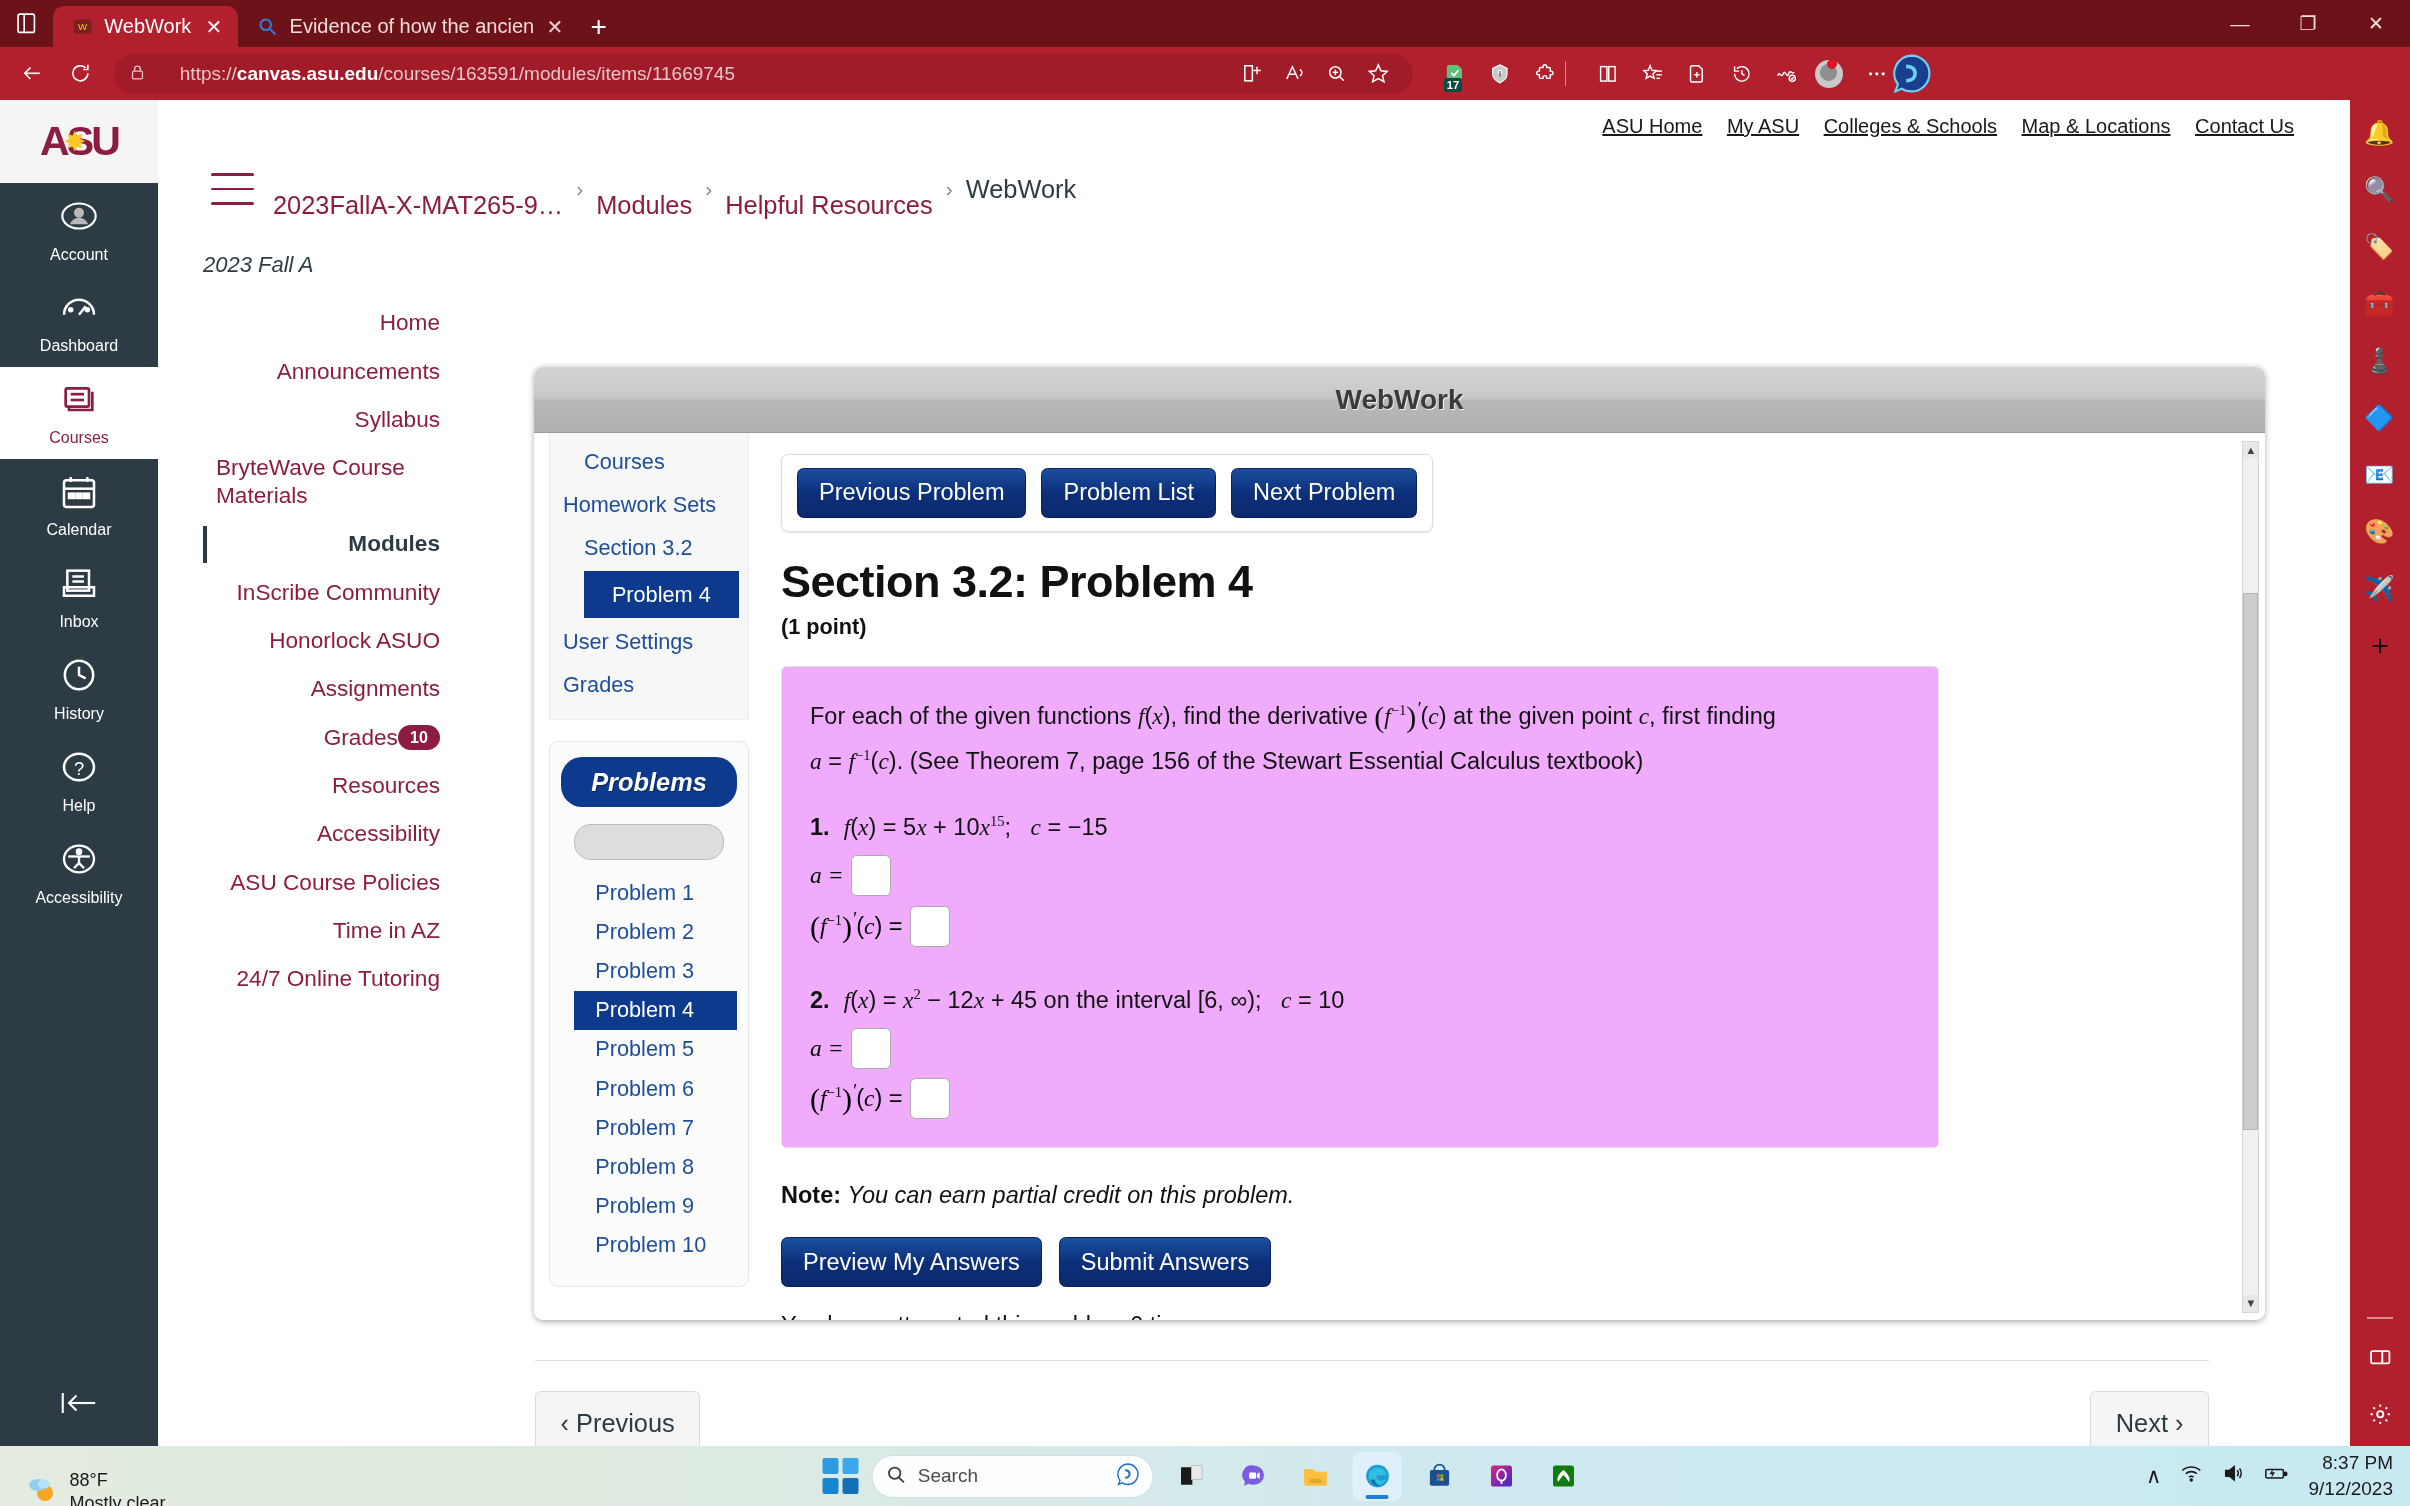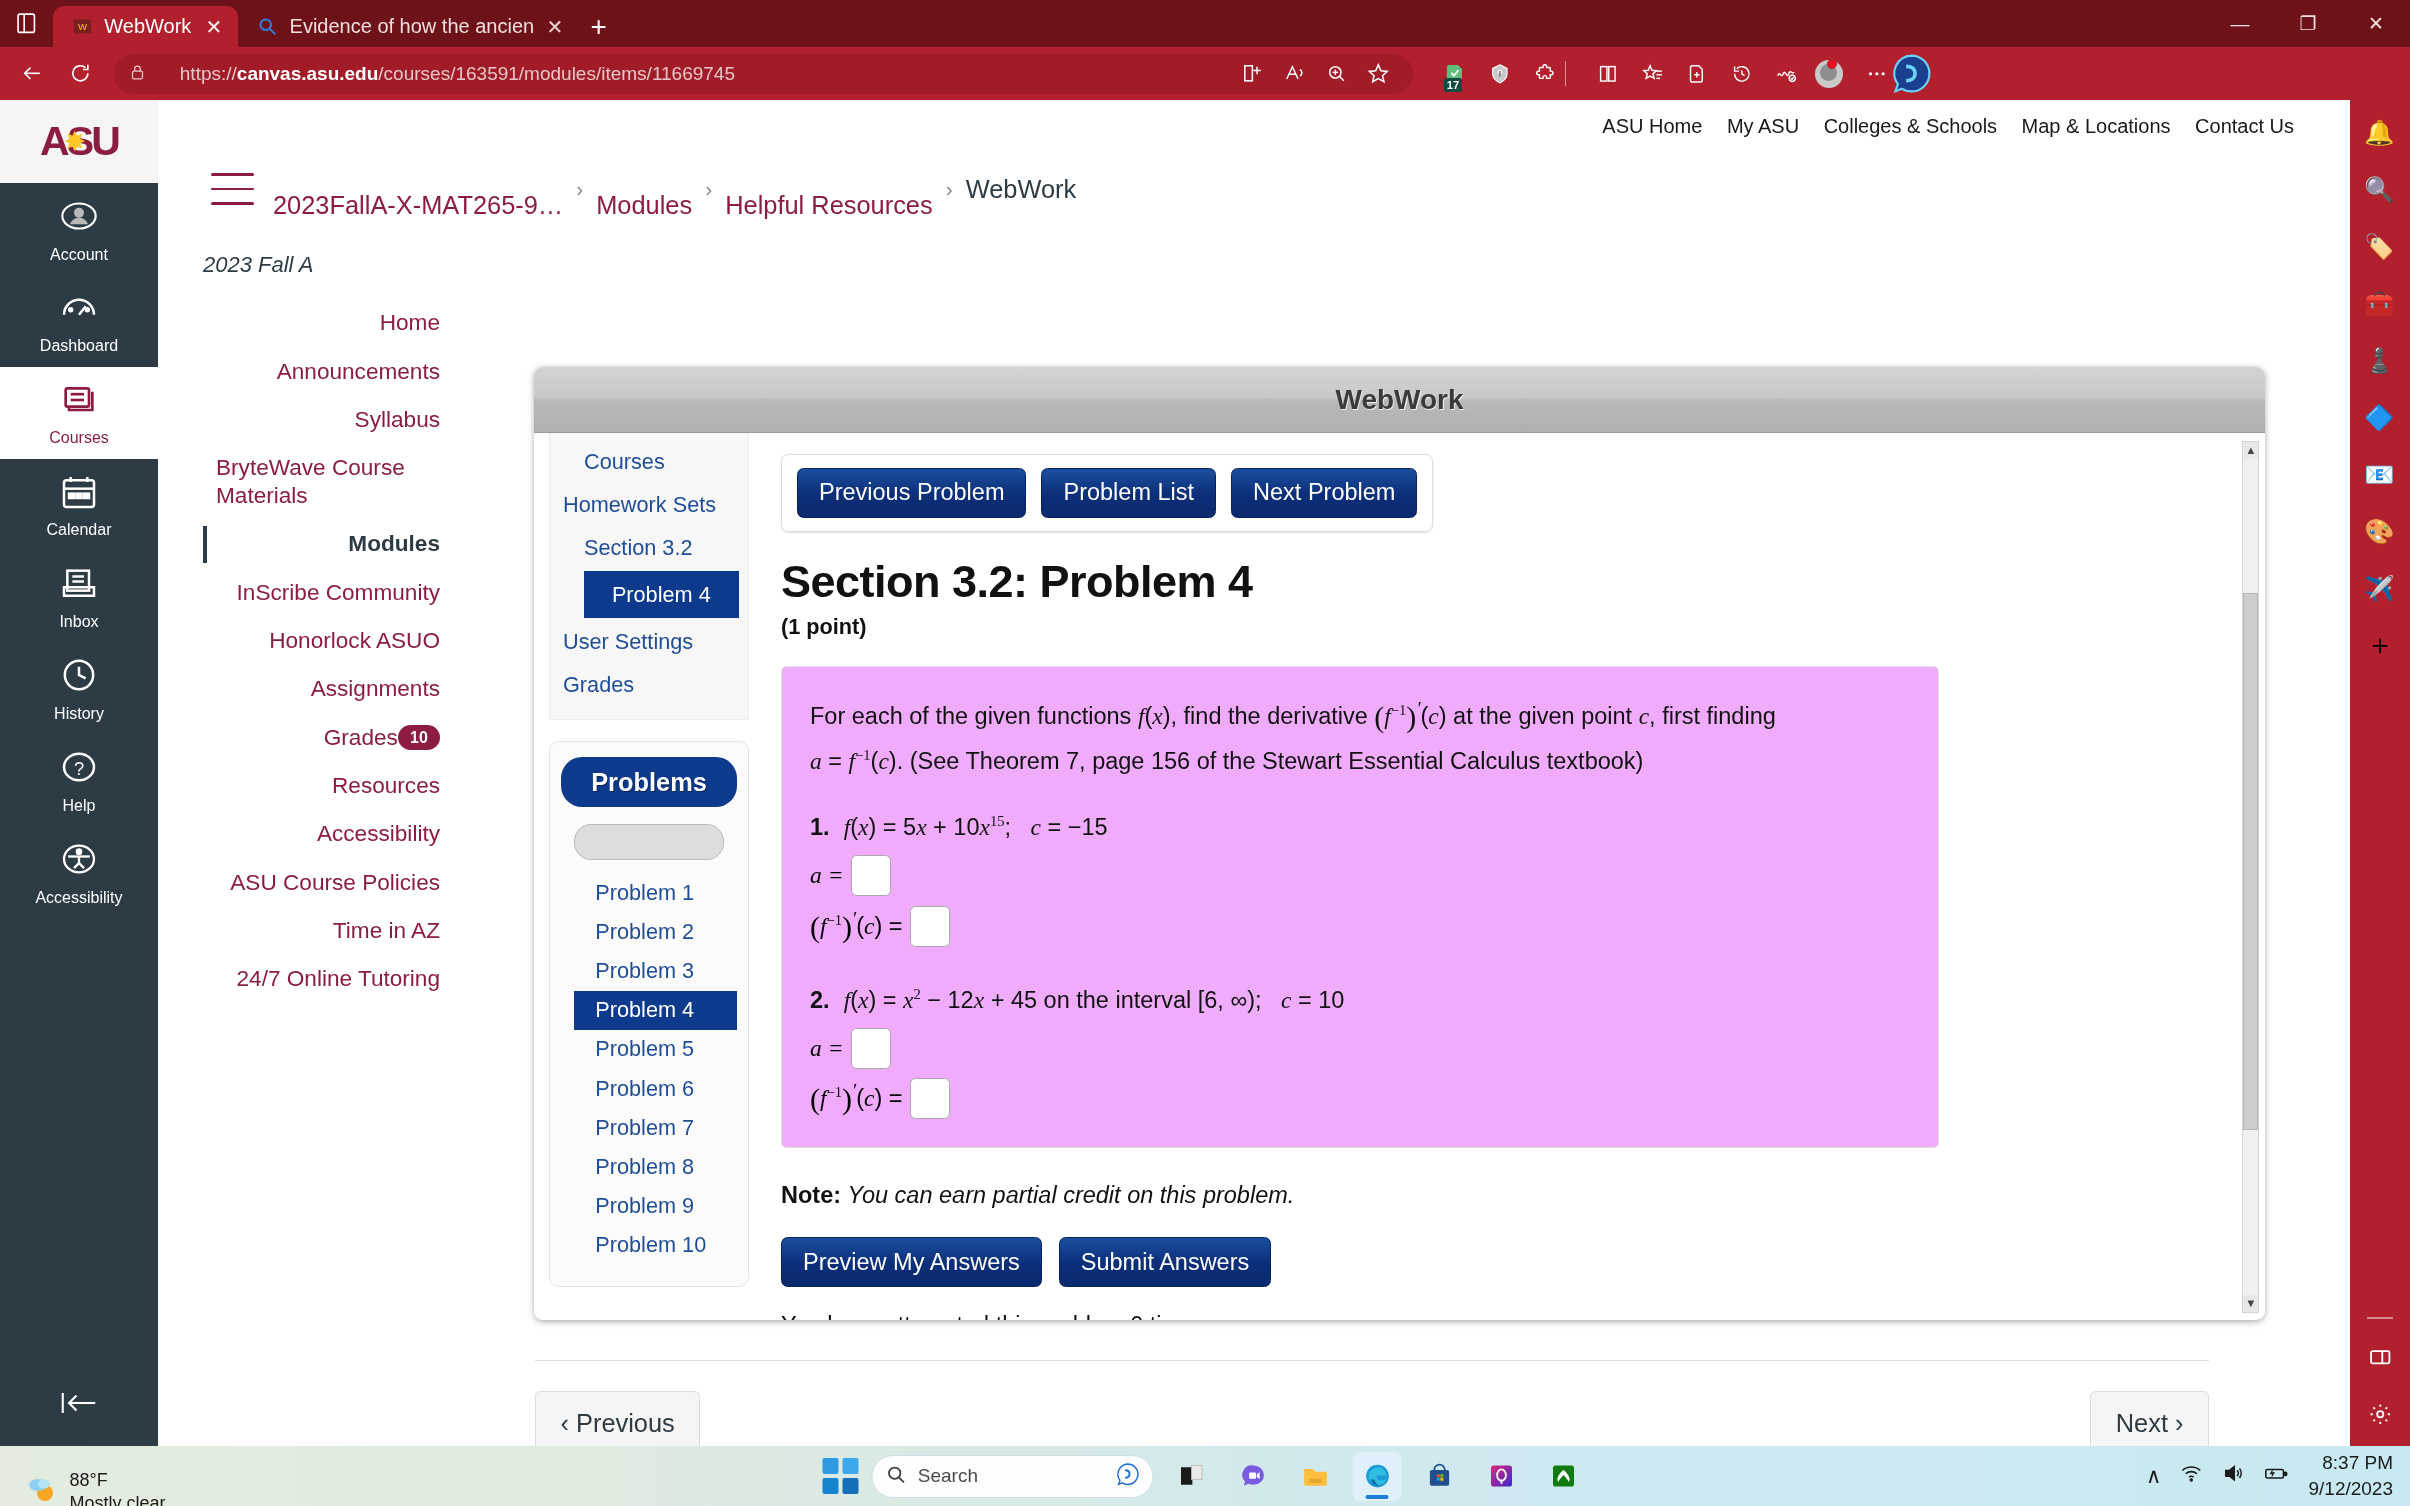--- a/index.html
+++ b/index.html
@@ -99,21 +99,21 @@
   .gnav-item .lbl { font-size: 16px; }
   .gnav-spacer { flex: 1 1 auto; }
   .gnav-collapse { width:158px; padding: 17px 0 28px; display:flex; align-items:center; justify-content:center; color:#fff;}
   .gnav-collapse svg { width: 40px; height: 30px;}
 
   
   .asu-header {
     position:absolute; left: 158px; right: 0; top: 0; height: 53px;
     display:flex; align-items:center; justify-content:flex-end; gap: 24.5px; padding-right: 56px;
   }
-  .asu-header a { color:#191919; font-size: 20px; }
+  .asu-header a { color:#191919; font-size: 20px; text-decoration: underline; }
 
   
   .crumbbar { position:absolute; left: 158px; right: 0; top: 53px; height: 72px; display:flex; align-items:center; gap: 19px; padding-left: 53px;}
   .hamburger { width: 43px; height: 32px; display:flex; flex-direction:column; justify-content:space-between; }
   .hamburger span { display:block; height: 2.8px; background:#8c1d40; border-radius:1.9px;}
   .crumbs { display:flex; align-items:center; gap: 13px; font-size: 25.4px; }
   .crumbs a { color:#8c1d40; text-decoration:none;margin-top:32px;}
   .crumbs .sep2 { color:#888; font-size: 21px;}
   .crumbs .cur { color:#2d3b45; }
 
@@ -146,21 +146,21 @@
   .ww-body { position:absolute; left:0; right:0; top:66px; bottom:0; display:flex; background:#fff;}
   .ww-side { width: 215px; background:#fff; padding: 0 0 0 15px; flex: 0 0 215px; }
   .ww-side-box1 { background:#f7f7f7; border:0.9px solid #eee; border-top:0; padding: 7.5px 0 13px; }
   .ww-link { color:#1f4e99; font-size: 21.7px; padding: 8.5px 0 8.5px 13px; }
   .ww-link.ind1 { padding-left: 34px; }
   .ww-sel-block {
     background:#0d3a8c; color:#fff; font-size: 21.7px; margin: 1.9px 9.4px 1.9px 34px;
     padding: 9.4px 7.5px; text-align:center; line-height: 1.3;
   }
   .ww-side-box2 { margin-top: 21px; background:#fbfbfb; border:0.9px solid #e4e4e4; border-radius: 9.4px; padding: 15px 11.3px 21px; }
-  .ww-problems-hdr { background:#0d3a8c; color:#fff; font-size: 25.4px; font-weight:700; text-align:center; border-radius: 21px; padding: 10.4px 0; text-shadow: 0.9px 0.9px 0.9px rgba(0,0,0,.4);}
+  .ww-problems-hdr { background:#0d3a8c; color:#fff; font-size: 25.4px; font-weight:700; text-align:center; border-radius: 21px; padding: 10.4px 0; text-shadow: 0.9px 0.9px 0.9px rgba(0,0,0,.4); font-style: italic;}
   .ww-search { margin: 17px 13px 13px; height: 36px; background:#dddddd; border:0.9px solid #bbb; border-radius: 17px; }
   .ww-plist { padding-left: 13px; }
   .ww-pitem { color:#1f4e99; font-size: 21.7px; padding: 6.6px 0 6.6px 21px; }
   .ww-pitem.active { background:#0d3a8c; color:#fff; }
 
   .ww-content { flex: 1 1 auto; position:relative; padding: 21px 0 0 32px; overflow:hidden;}
   .ww-navbtns { display:flex; gap: 15px; border:0.9px solid #ddd; border-radius: 7.5px; padding: 13px 15px; width: fit-content; box-shadow: 0 0.9px 1.9px rgba(0,0,0,.12);}
   .bluebtn {
     background: linear-gradient(to bottom, #1b4fa0 0%, #0c2f79 52%, #0b2a6e 100%);
     color:#fff; font-size: 23.5px; padding: 10.4px 21px; border-radius: 6.6px; border: 0.9px solid #08215c;

